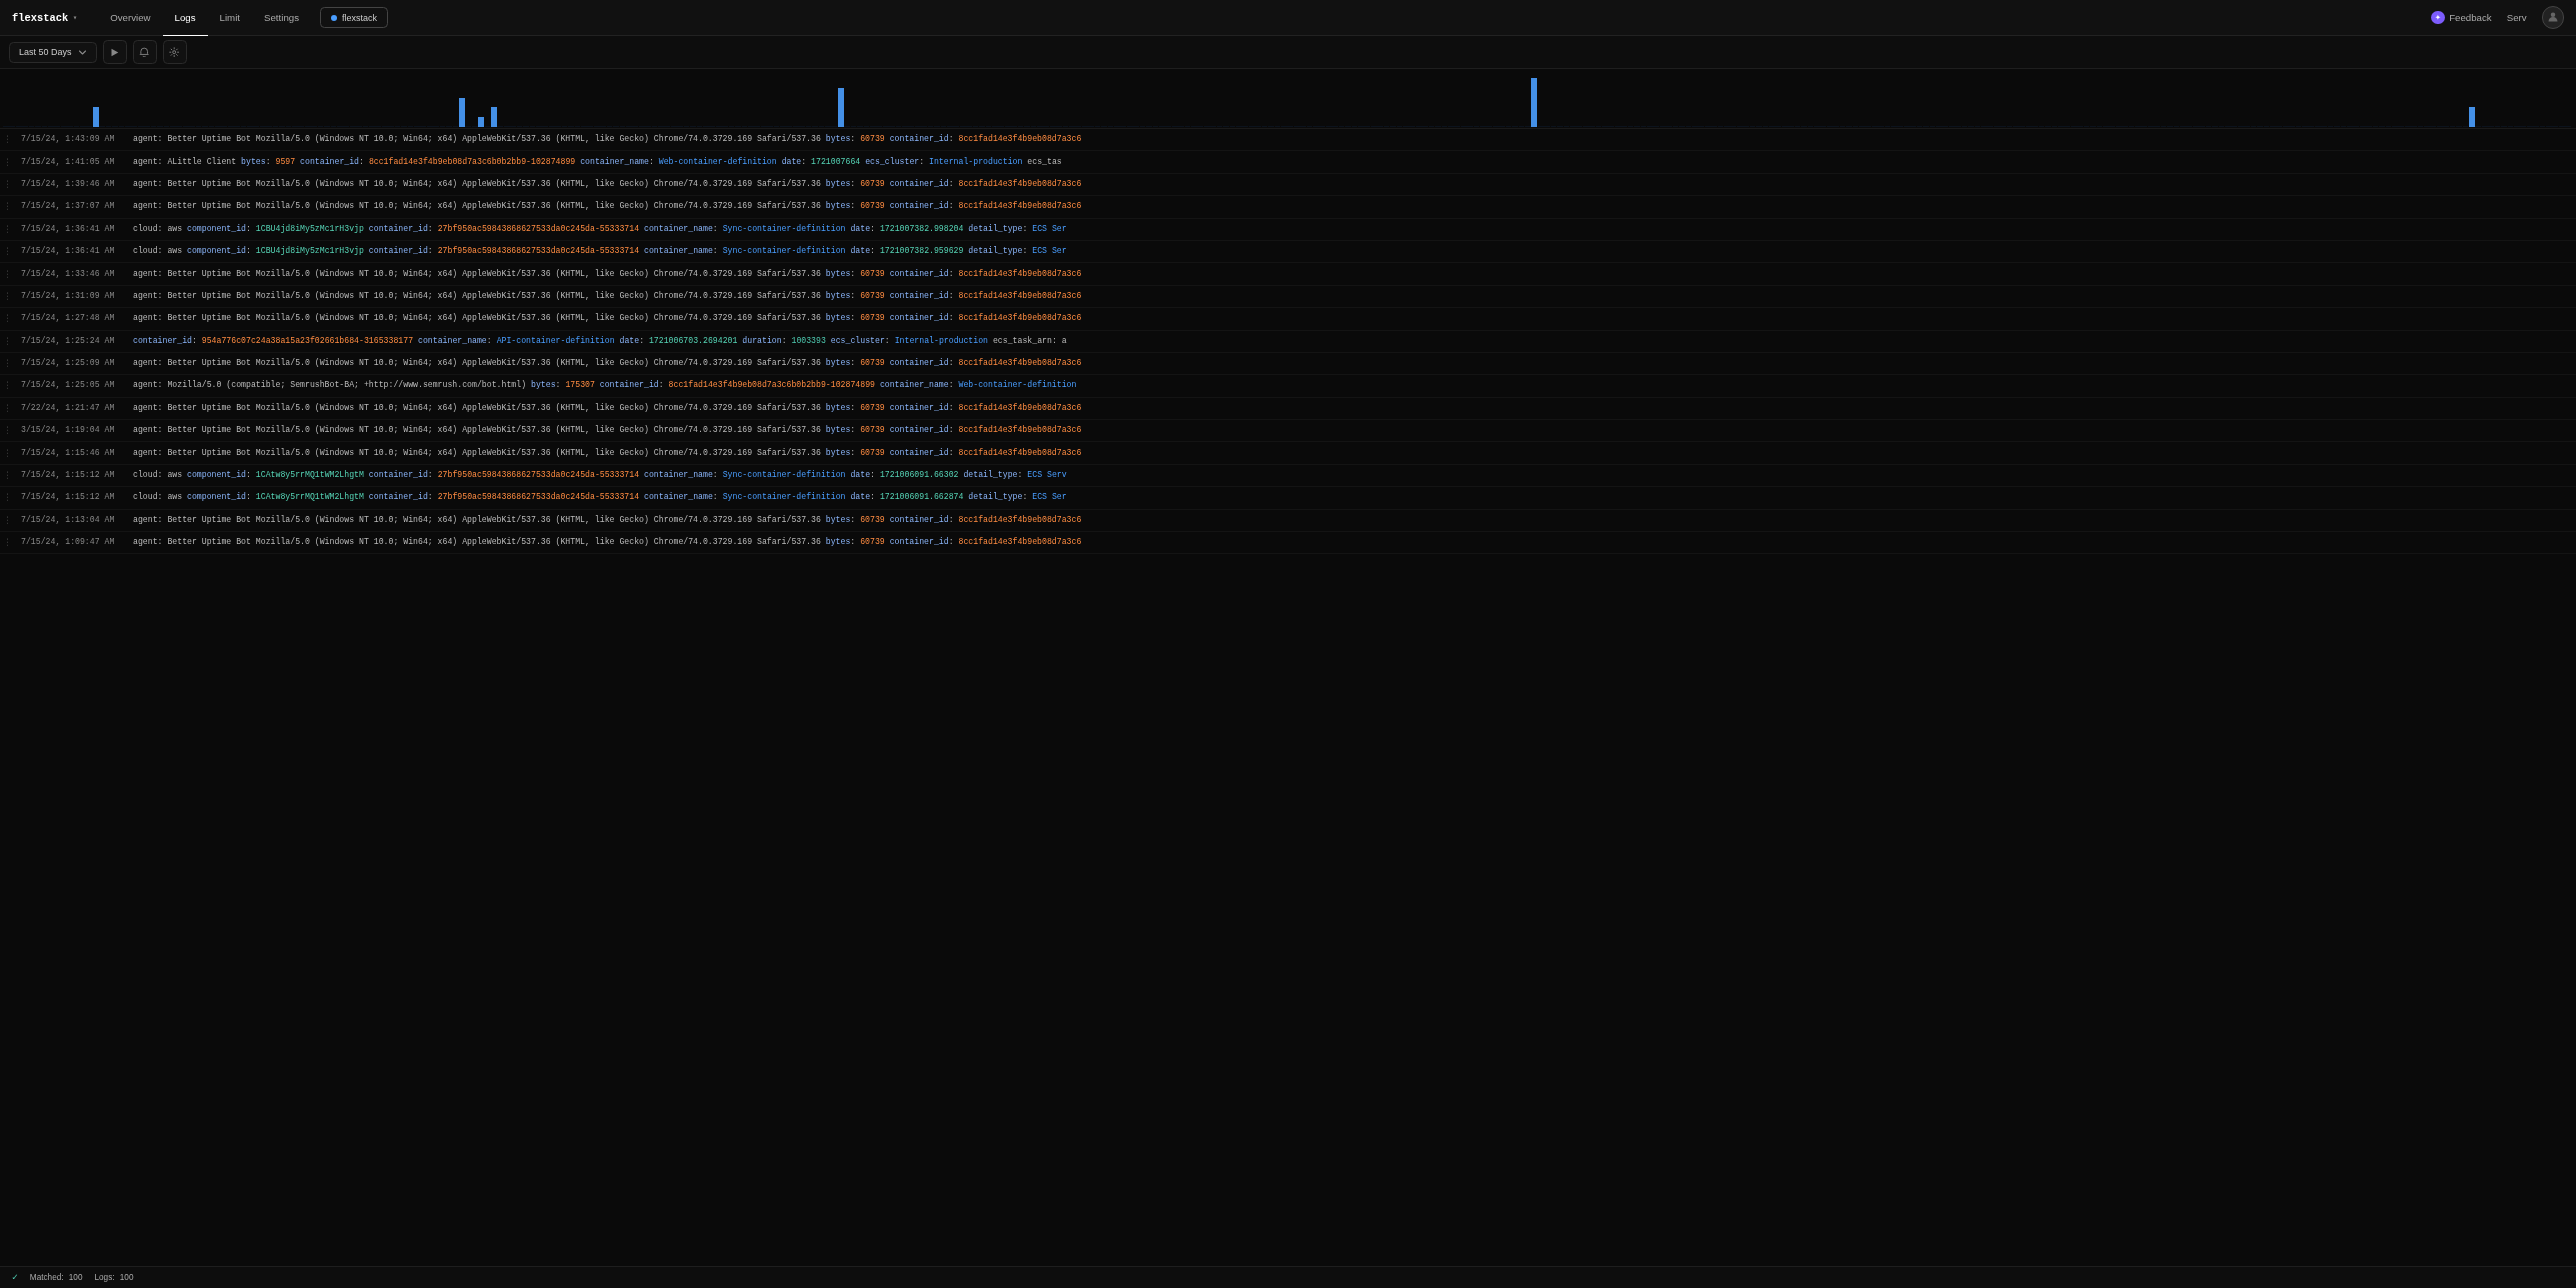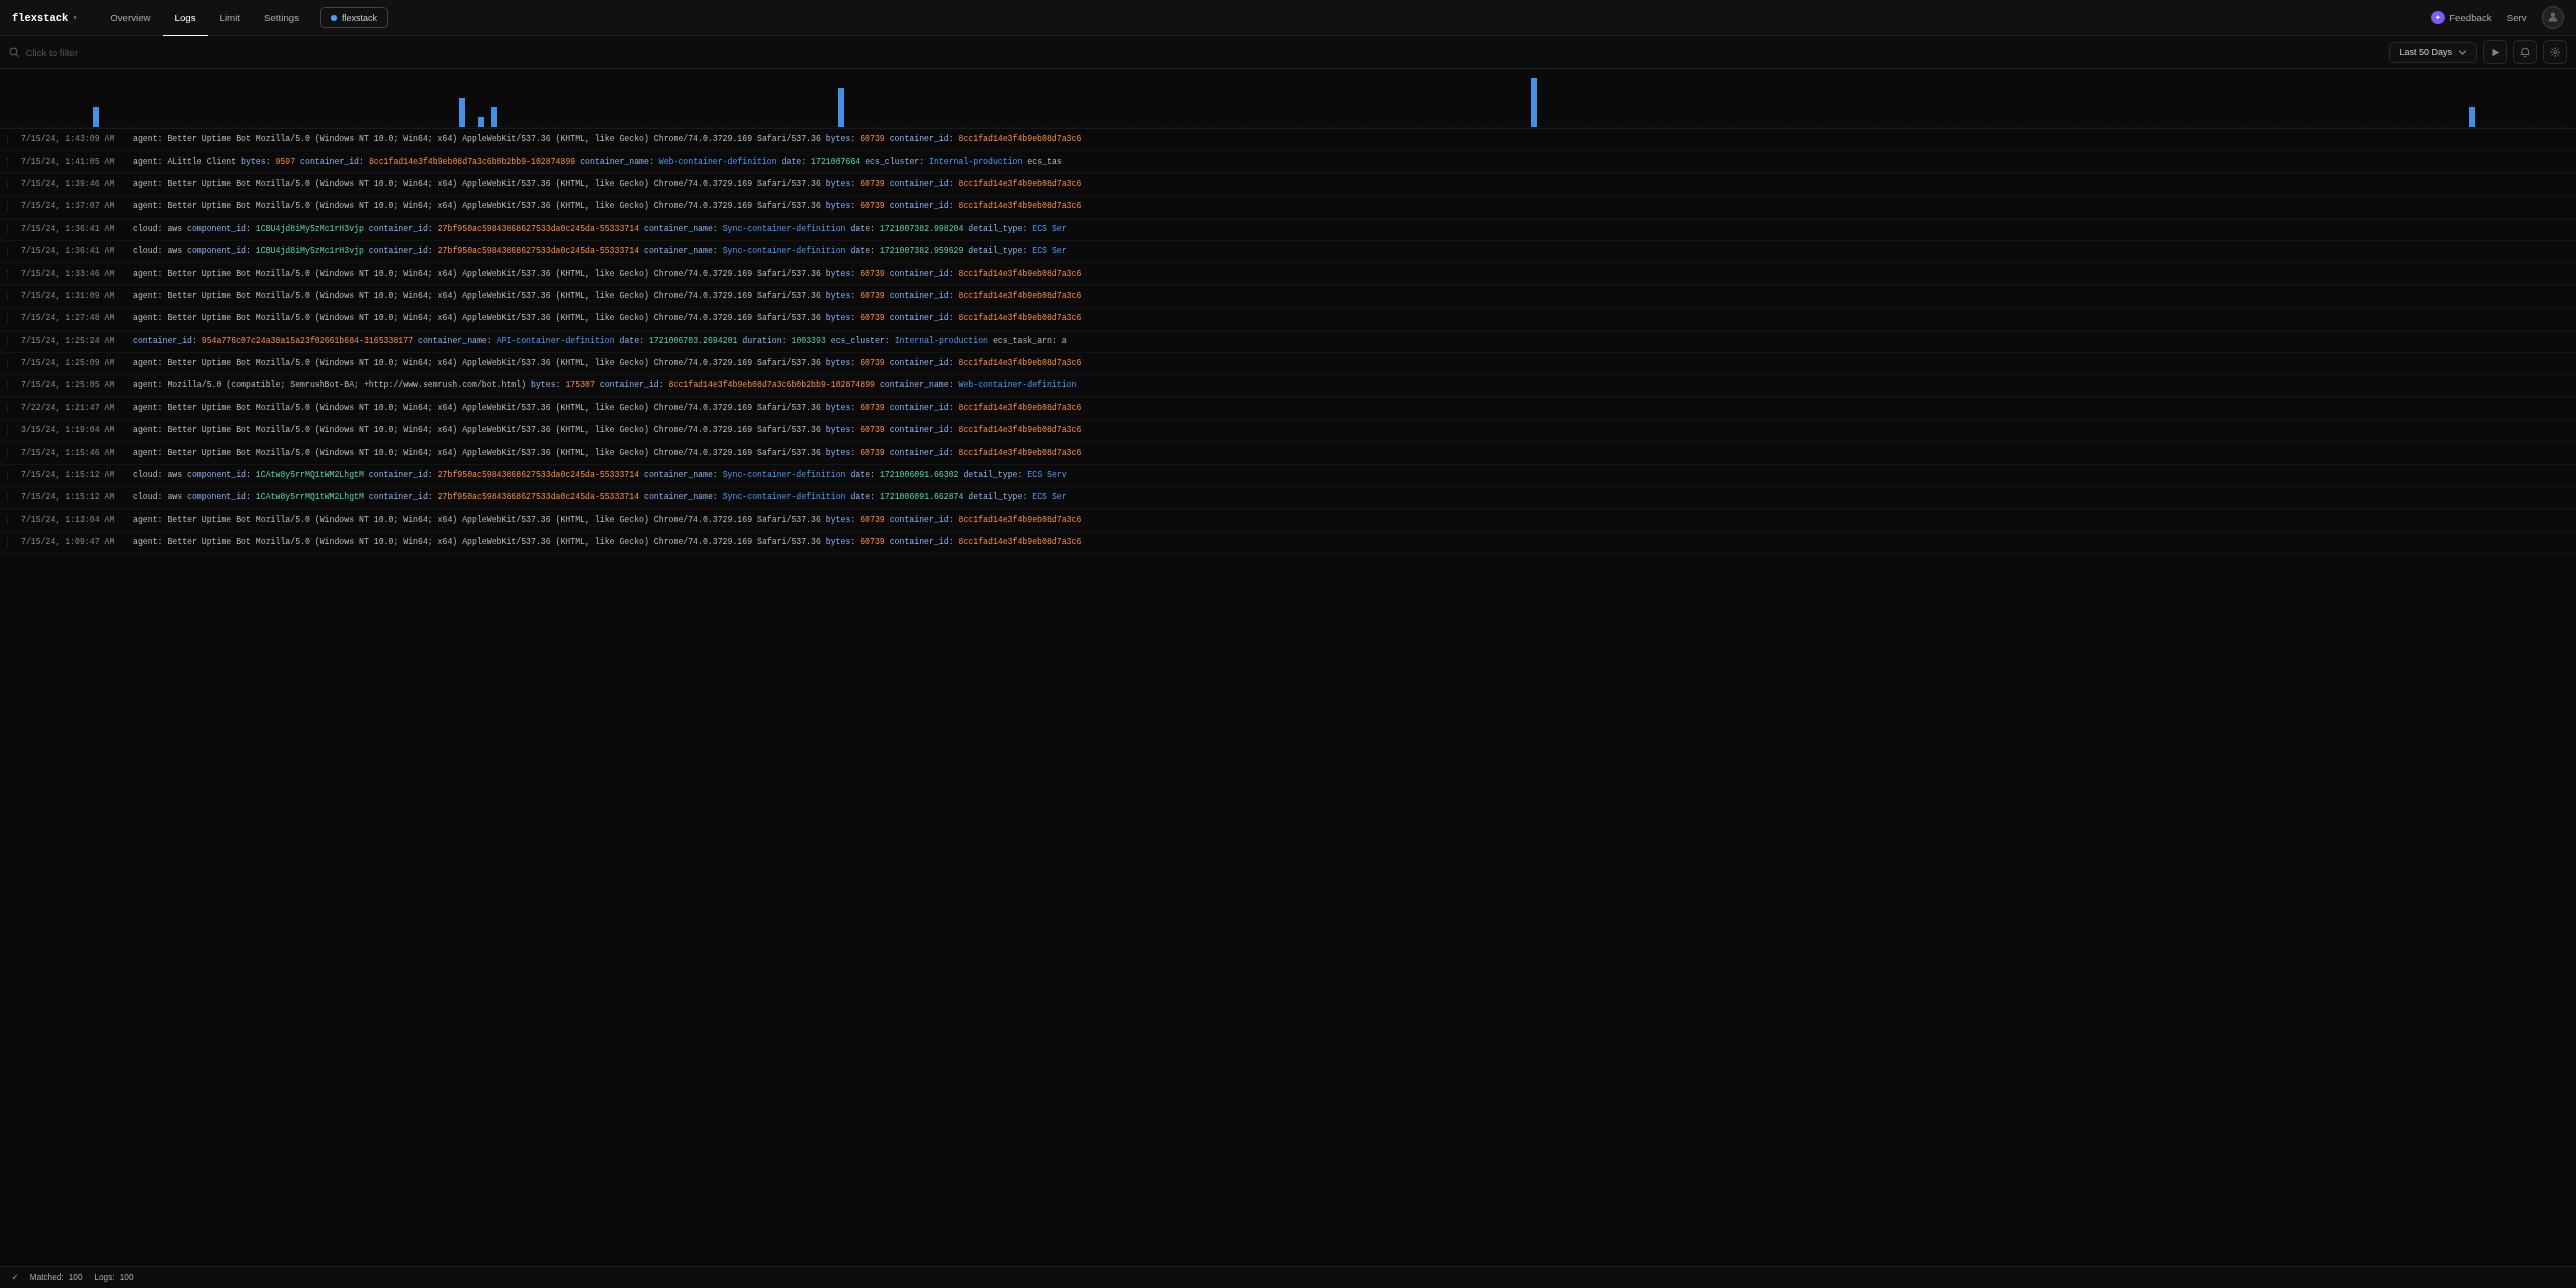--- a/index.html
+++ b/index.html
@@ -281,27 +281,20 @@
     <div class="avatar">
       <svg width="12" height="12" viewBox="0 0 16 16" fill="#666">
         <circle cx="8" cy="5" r="3"></circle>
         <path d="M2 14c0-3.3 2.7-6 6-6s6 2.7 6 6"></path>
       </svg>
     </div>
   </div>
 </nav>
 
 <div class="filterbar">
-  <div class="filter-search">
-    <svg width="10.4" height="10.4" viewBox="0 0 14 14" fill="none">
-      <circle cx="6" cy="6" r="4.5" stroke="#555" stroke-width="1.5"></circle>
-      <line x1="9.5" y1="9.5" x2="13" y2="13" stroke="#555" stroke-width="1.5" stroke-linecap="round"></line>
-    </svg>
-    <span style="color:#555;font-family:-apple-system,sans-serif;font-size:9.7px;">Click to filter</span>
-  </div>
 
   <div class="date-picker">
     <span>Last 50 Days</span>
     <svg width="9" height="9" viewBox="0 0 12 12" fill="none">
       <path d="M2 4l4 4 4-4" stroke="#888" stroke-width="1.5" stroke-linecap="round" stroke-linejoin="round"></path>
     </svg>
   </div>
 
   <div class="icon-btn">
     <svg width="9" height="9" viewBox="0 0 12 12" fill="#888">

